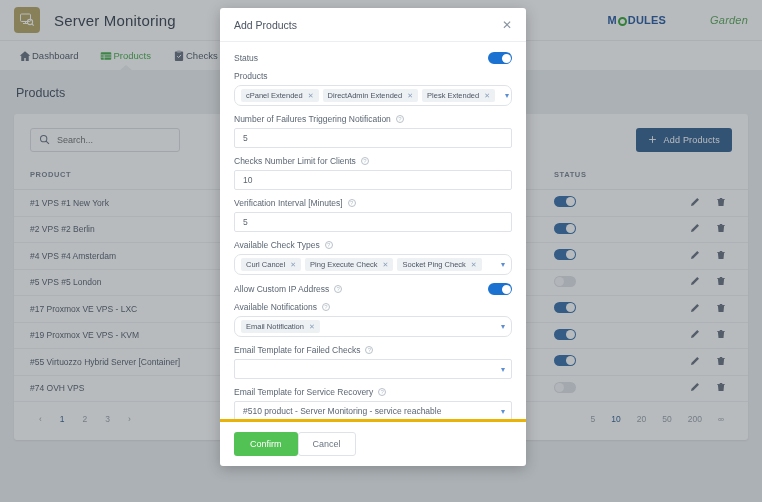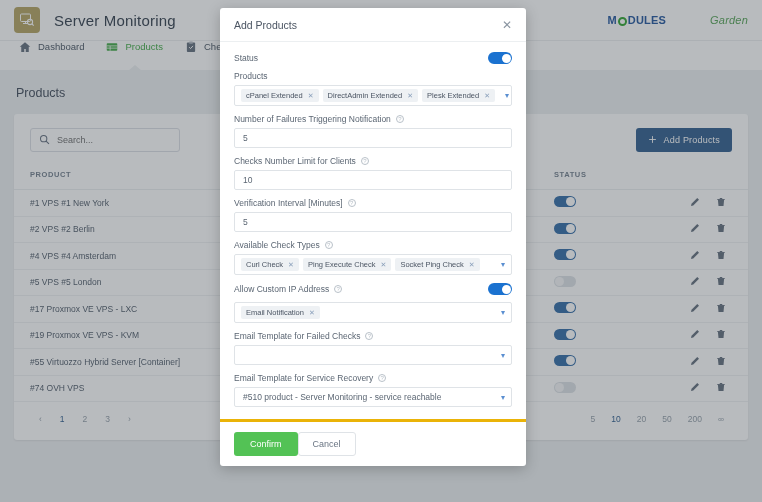--- a/index.html
+++ b/index.html
@@ -59,21 +59,21 @@
   .navbar {
     height: 30px;
     background: #ffffff;
     border-top: 1px solid #edeff1;
     display: flex;
     align-items: stretch;
     padding: 0 8px;
     position: relative;
   }
   .navitem {
-    display: flex; align-items: flex-start; gap: 7px;
+    display: flex; align-items: center; gap: 1px;
     padding: 0 11px;
     font-size: 9.5px;
     color: #55606d;
     position: relative;
   }
   .navitem.active { color: #4caf50; }
   .navitem.active::after {
     content: "";
     position: absolute; left: 50%; bottom: -1px;
     transform: translateX(-50%);
@@ -237,21 +237,21 @@
   }
   .sel {
     width: 100%; min-height: 20px;
     border: 1px solid #dfe3e7; border-radius: 2px;
     display: flex; align-items: center;
     padding: 0 6px;
     gap: 4px;
     position: relative;
     background: #fff;
   }
-  .sel.tall { min-height: 21px; }
+  .sel.tall { min-height: 21px; border-radius: 7px; }
   .chip {
     background: #eef1f4; border-radius: 2px;
     font-size: 7.5px; color: #4b5563;
     padding: 2px 5px;
     display: flex; align-items: center; gap: 5px;
     white-space: nowrap;
   }
   .chip .cx { color: #8ba0bb; font-size: 7px; }
   .caret {
     margin-left: auto; color: #5b8fd1; font-size: 8px;
@@ -593,21 +593,21 @@
         <div class="inp">5</div>
       </div>
 
       <div class="field">
         <div class="flabel">
           <span>Available Check Types</span>
           <span class="qmark">?</span>
         </div>
         <div class="sel tall">
           <span class="chip">
-            <span>Curl Check</span>
+            <span>Curl Cancel</span>
             <span class="cx">✕</span>
           </span>
           <span class="chip">
             <span>Ping Execute Check</span>
             <span class="cx">✕</span>
           </span>
           <span class="chip">
             <span>Socket Ping Check</span>
             <span class="cx">✕</span>
           </span>
@@ -617,20 +617,24 @@
 
       <div class="frow">
         <div class="flabel inline">
           <span>Allow Custom IP Address</span>
           <span class="qmark">?</span>
         </div>
         <div class="tog-lg"></div>
       </div>
 
       <div class="field">
+        <div class="flabel">
+          <span>Available Notifications</span>
+          <span class="qmark">?</span>
+        </div>
         <div class="sel tall">
           <span class="chip">
             <span>Email Notification</span>
             <span class="cx">✕</span>
           </span>
           <span class="caret">▾</span>
         </div>
       </div>
 
       <div class="field">

